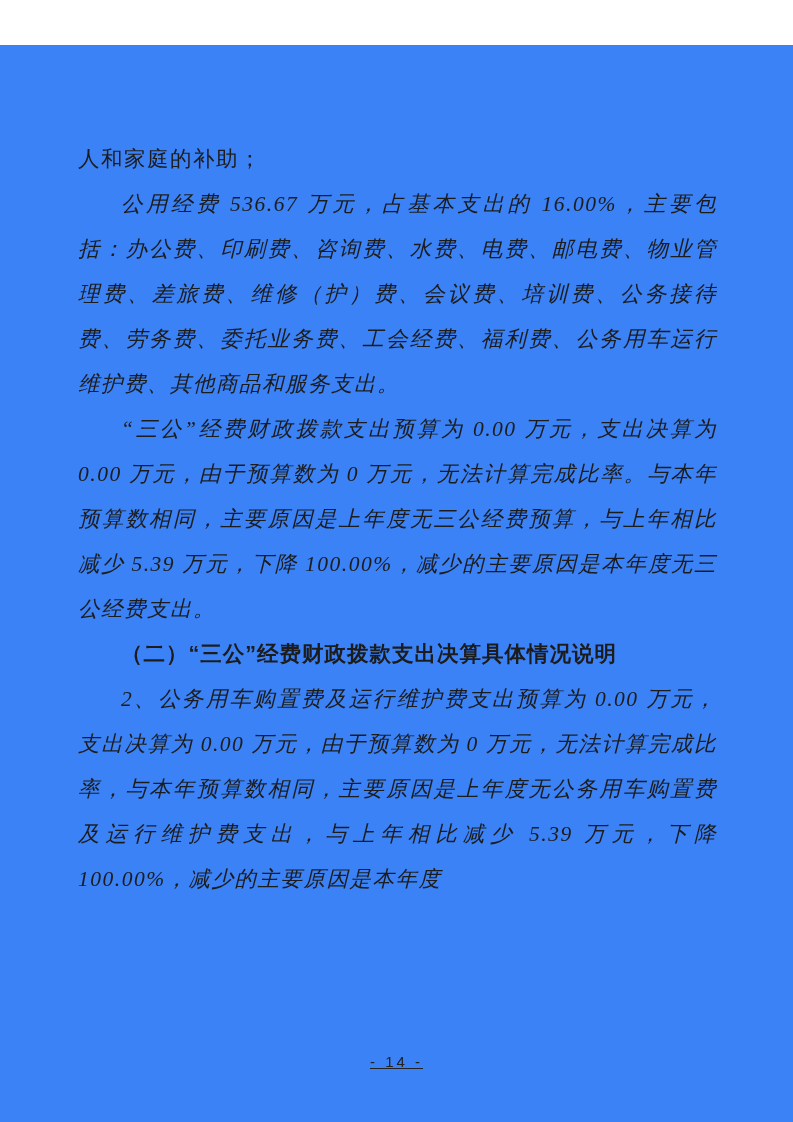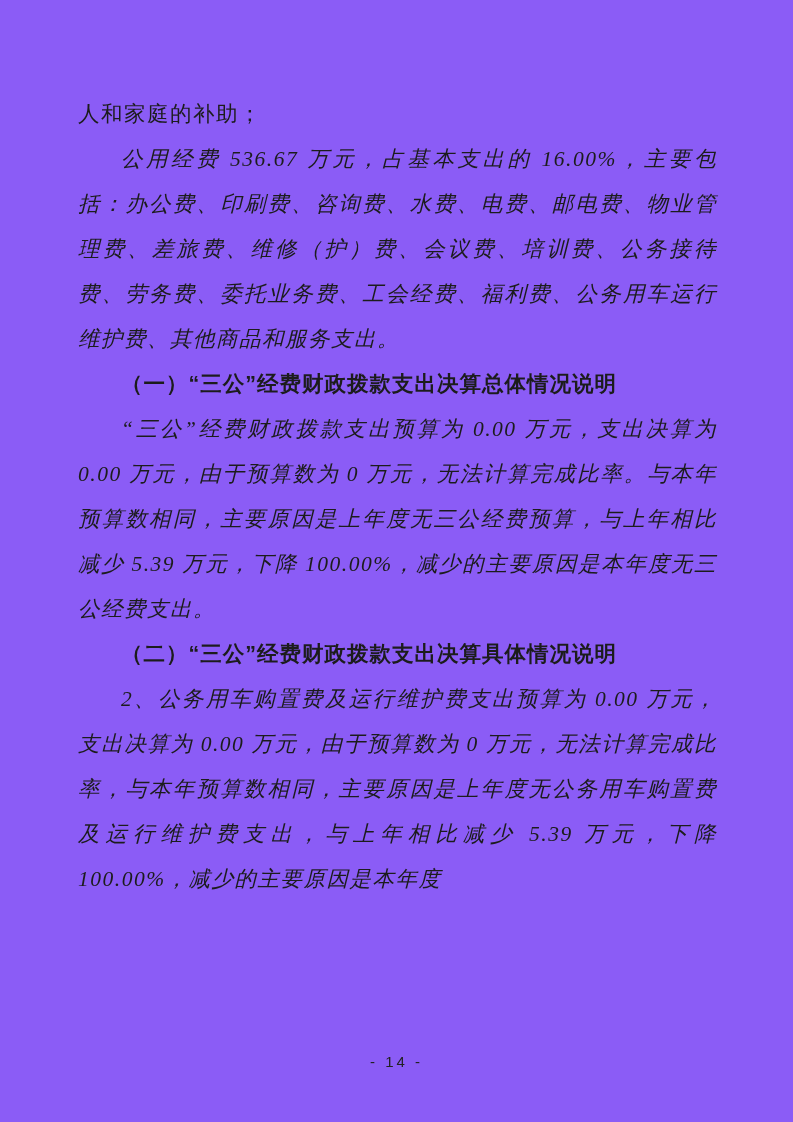--- a/index.html
+++ b/index.html
@@ -11,21 +11,22 @@
     width: 793px;
     height: 1122px;
     position: relative;
     overflow: hidden;
     font-family: "Liberation Serif", "DejaVu Serif", serif;
     color: #1c1c1c;
   }
   .page {
     position: absolute;
     inset: 0;
-    background: #8b5cf6;
+    background: #3b82f6;
+    margin-top: 45px;
   }
   .content {
     position: absolute;
     left: 78px;
     right: 76px;
     top: 92px;
     text-align: justify;
   }
   .para {
     margin: 0;
@@ -51,29 +52,29 @@
   .footer {
     position: absolute;
     bottom: 52px;
     left: 0;
     right: 0;
     text-align: center;
     font-size: 15px;
     letter-spacing: 3px;
     color: #222222;
     font-family: "Liberation Sans", "DejaVu Sans", sans-serif;
+    text-decoration: underline;
   }
 </style>
 </head>
 <body>
 
 <div class="page">
   <div class="content">
     <p class="para">人和家庭的补助；</p>
     <p class="para indent">公用经费 536.67 万元，占基本支出的 16.00%，主要包括：办公费、印刷费、咨询费、水费、电费、邮电费、物业管理费、差旅费、维修（护）费、会议费、培训费、公务接待费、劳务费、委托业务费、工会经费、福利费、公务用车运行维护费、其他商品和服务支出。</p>
-    <p class="heading">（一）“三公”经费财政拨款支出决算总体情况说明</p>
     <p class="para indent">“三公”经费财政拨款支出预算为 0.00 万元，支出决算为 0.00 万元，由于预算数为 0 万元，无法计算完成比率。与本年预算数相同，主要原因是上年度无三公经费预算，与上年相比减少 5.39 万元，下降 100.00%，减少的主要原因是本年度无三公经费支出。</p>
     <p class="heading">（二）“三公”经费财政拨款支出决算具体情况说明</p>
     <p class="para indent">2、公务用车购置费及运行维护费支出预算为 0.00 万元，支出决算为 0.00 万元，由于预算数为 0 万元，无法计算完成比率，与本年预算数相同，主要原因是上年度无公务用车购置费及运行维护费支出，与上年相比减少 5.39 万元，下降 100.00%，减少的主要原因是本年度</p>
   </div>
 
   <div class="footer">- 14 -</div>
 </div>
 
 </body></html>

